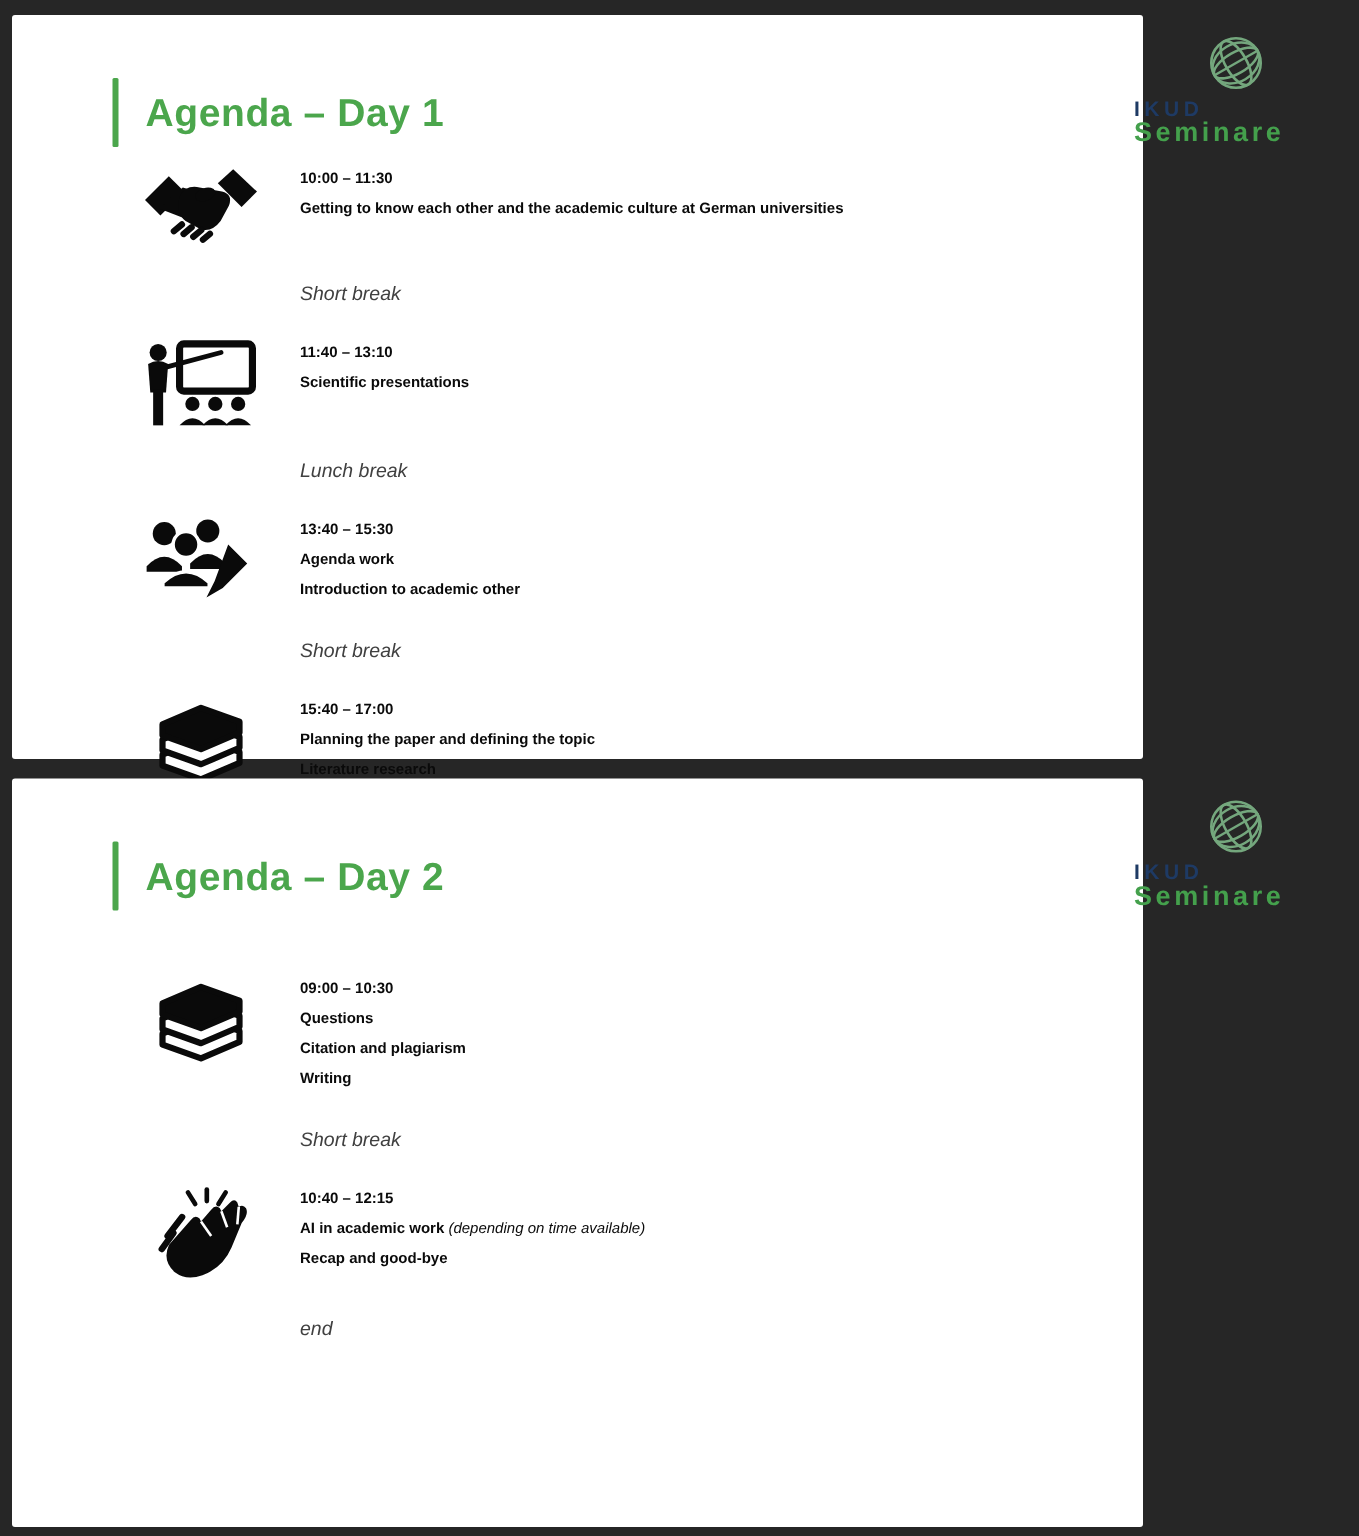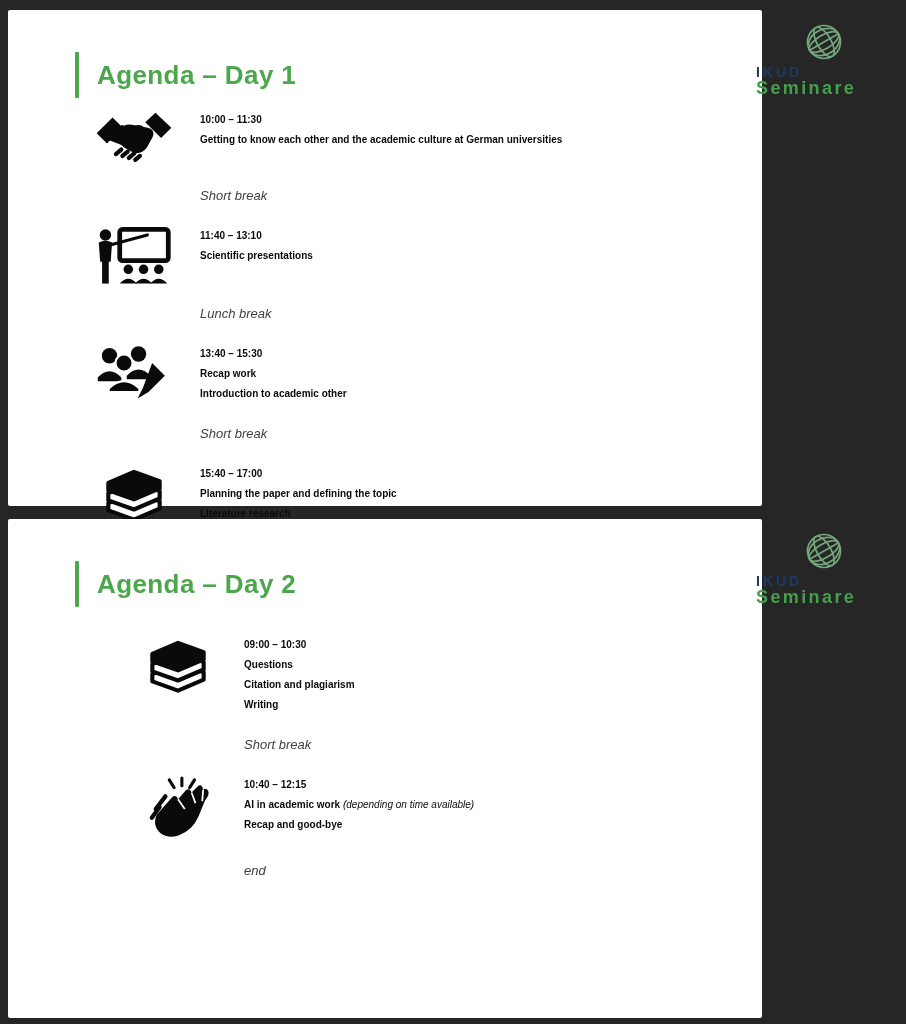--- a/index.html
+++ b/index.html
@@ -21,21 +21,21 @@
   .title-bar { width:4px; height:46px; background:var(--green,#4BA64C); margin-right:18px; border-radius:1px; }
   .slide-title { font-size:26px; font-weight:bold; color:var(--green,#4BA64C); letter-spacing:0.4px; }
 
   .logo { position:absolute; left:748px; top:12px; width:120px; }
   .logo .globe-wrap { margin-left:48px; height:40px; }
   .logo .ikud { font-size:14px; font-weight:bold; color:var(--navy,#1E3A64); letter-spacing:3px; line-height:16px; margin-top:2px; }
   .logo .seminare { font-size:18px; font-weight:bold; color:var(--semgreen,#44A04C); letter-spacing:2.4px; line-height:16px; }
 
   .content { position:absolute; left:0; right:0; }
   .day1 .content { top:100px; }
-  .day2 .content { top:116px;margin-left:44px; }
+  .day2 .content { top:131px; }
 
   .row { display:flex; margin-bottom:20px; }
   .icon-cell { flex:0 0 192px; display:flex; justify-content:center; align-items:flex-start; padding-left:60px; }
   .icon-cell svg { display:block; }
   .text-cell { flex:1 1 auto; padding-right:30px; }
   .time, .line { font-size:10px; font-weight:bold; color:#0a0a0a; line-height:20px; }
   .inline-italic { font-weight:normal; font-style:italic; }
   .break-label { font-size:13px; font-style:italic; color:#404040; line-height:20px; }
 </style>
 </head>
@@ -121,21 +121,21 @@
             <path d="M2,37 Q15,23 28,37 L28,41 L2,41 Z"></path>
             <circle cx="47" cy="11" r="8.5"></circle>
             <path d="M34,35 Q47,21 60,35 L60,39 L34,39 Z"></path>
             <circle cx="31" cy="21" r="9.5" stroke="#fff" stroke-width="2.5"></circle>
             <path d="M14,49 Q31,33 48,49 L48,53 L14,53 Z" stroke="#fff" stroke-width="2.5"></path>
             <path d="M62,21 L76,35 L58,53 L46,60 L52,48 Z"></path>
           </svg>
         </div>
         <div class="text-cell">
           <div class="time">13:40 – 15:30</div>
-          <div class="line">Recap work</div>
+          <div class="line">Agenda work</div>
           <div class="line">Introduction to academic other</div>
         </div>
       </div>
       <div class="row break">
         <div class="icon-cell"></div>
         <div class="text-cell">
           <div class="break-label">Short break</div>
         </div>
       </div>
       <div class="row session">

